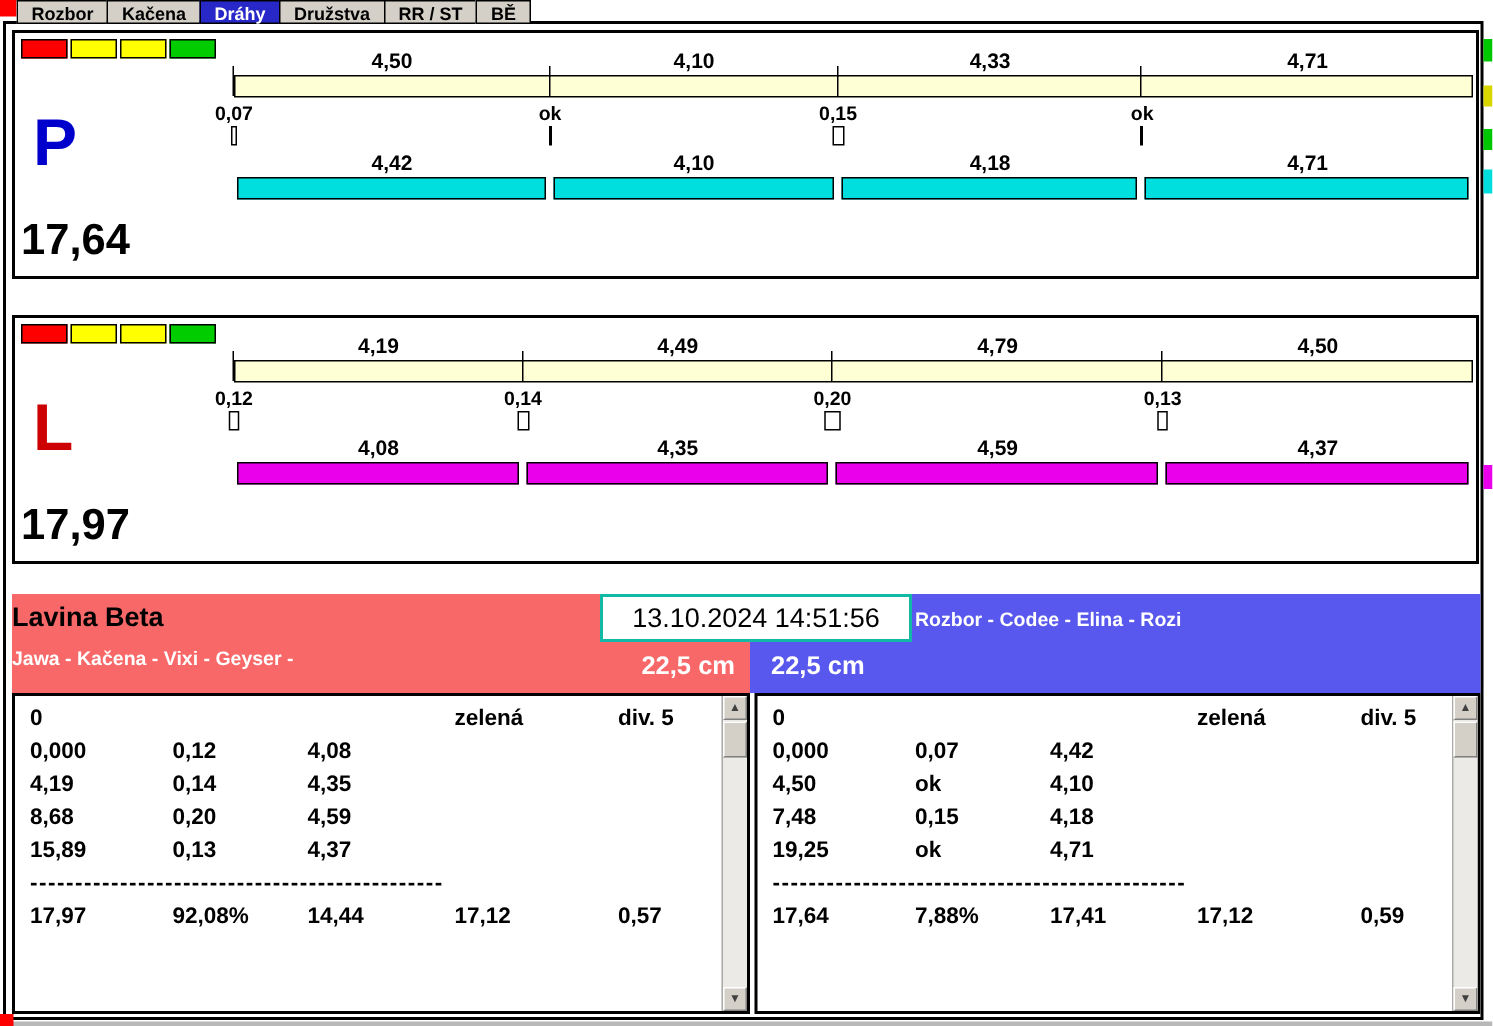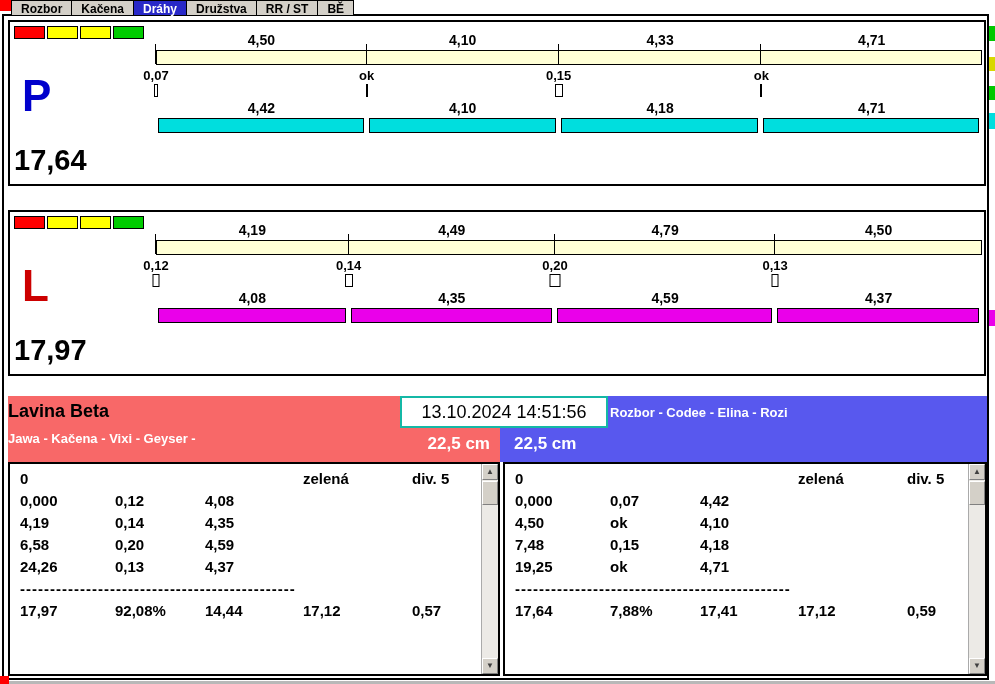--- a/index.html
+++ b/index.html
@@ -189,26 +189,26 @@
         <span class="cell c1">0,000</span>
         <span class="cell c2">0,12</span>
         <span class="cell c3">4,08</span>
       </div>
       <div class="trow datarow">
         <span class="cell c1">4,19</span>
         <span class="cell c2">0,14</span>
         <span class="cell c3">4,35</span>
       </div>
       <div class="trow datarow">
-        <span class="cell c1">6,58</span>
+        <span class="cell c1">8,68</span>
         <span class="cell c2">0,20</span>
         <span class="cell c3">4,59</span>
       </div>
       <div class="trow datarow">
-        <span class="cell c1">24,26</span>
+        <span class="cell c1">15,89</span>
         <span class="cell c2">0,13</span>
         <span class="cell c3">4,37</span>
       </div>
       <div class="trow sep">----------------------------------------------</div>
       <div class="trow summary">
         <span class="cell c1">17,97</span>
         <span class="cell c2">92,08%</span>
         <span class="cell c3">14,44</span>
         <span class="cell c4">17,12</span>
         <span class="cell c5">0,57</span>

